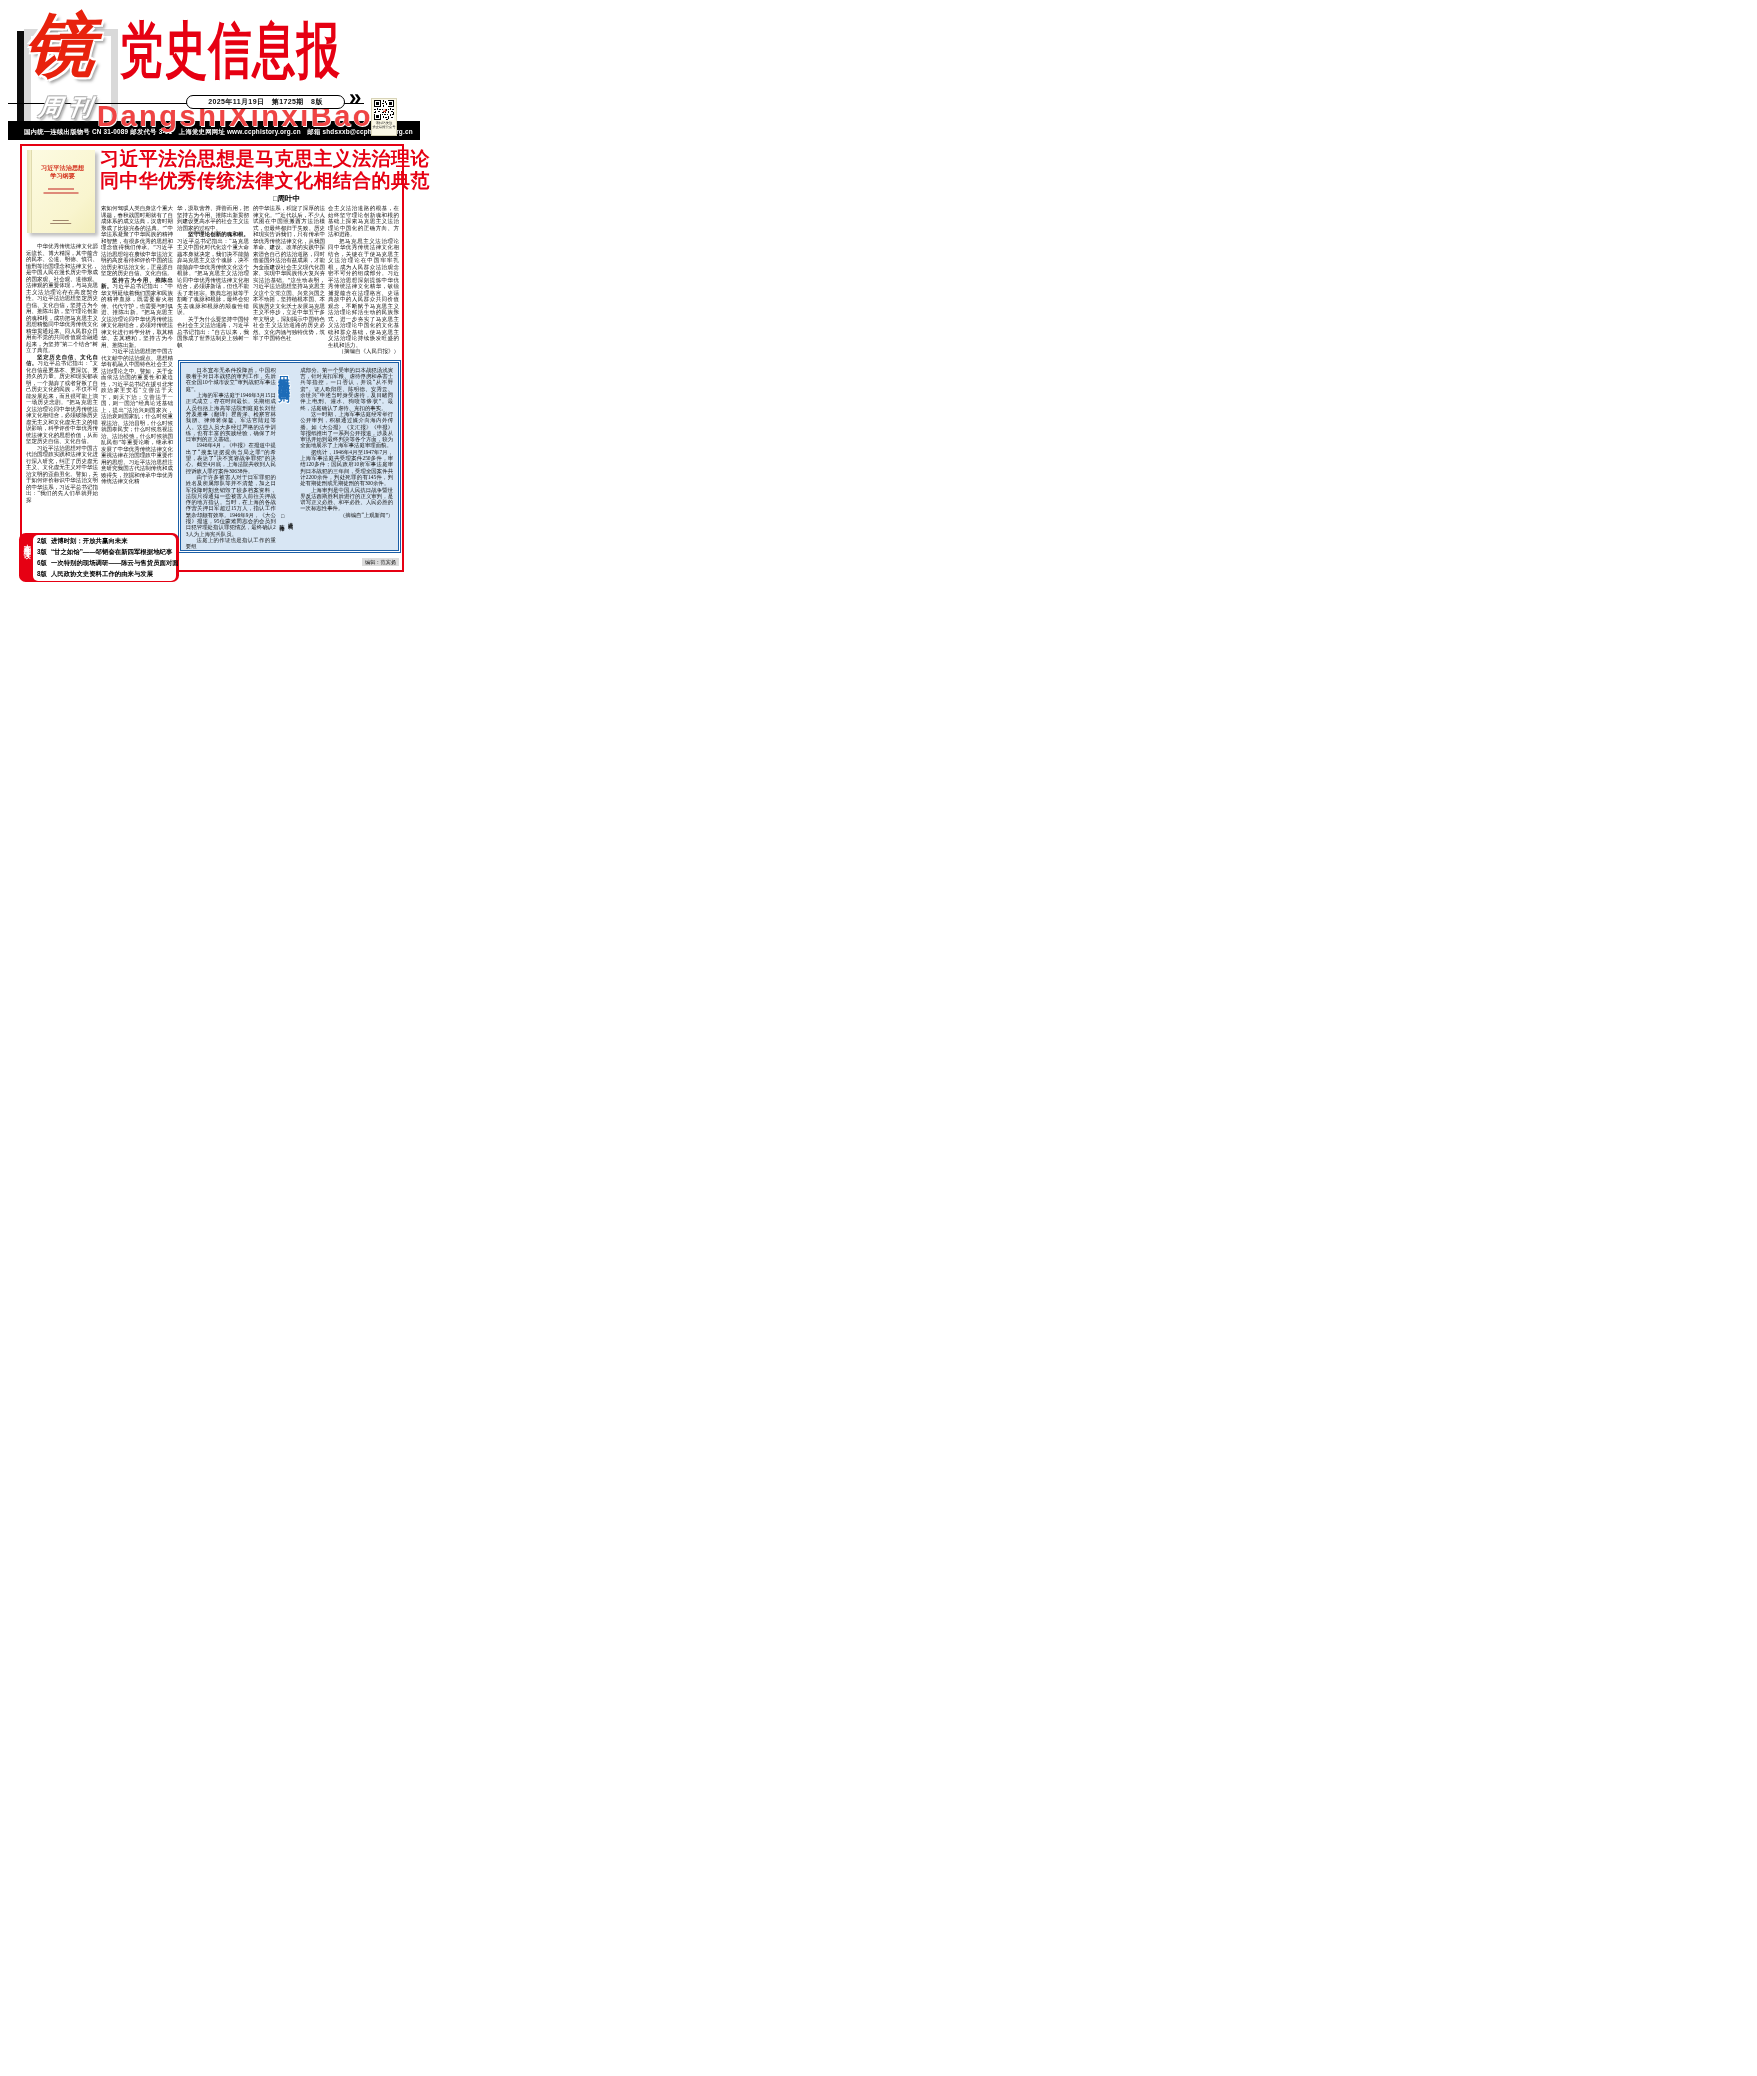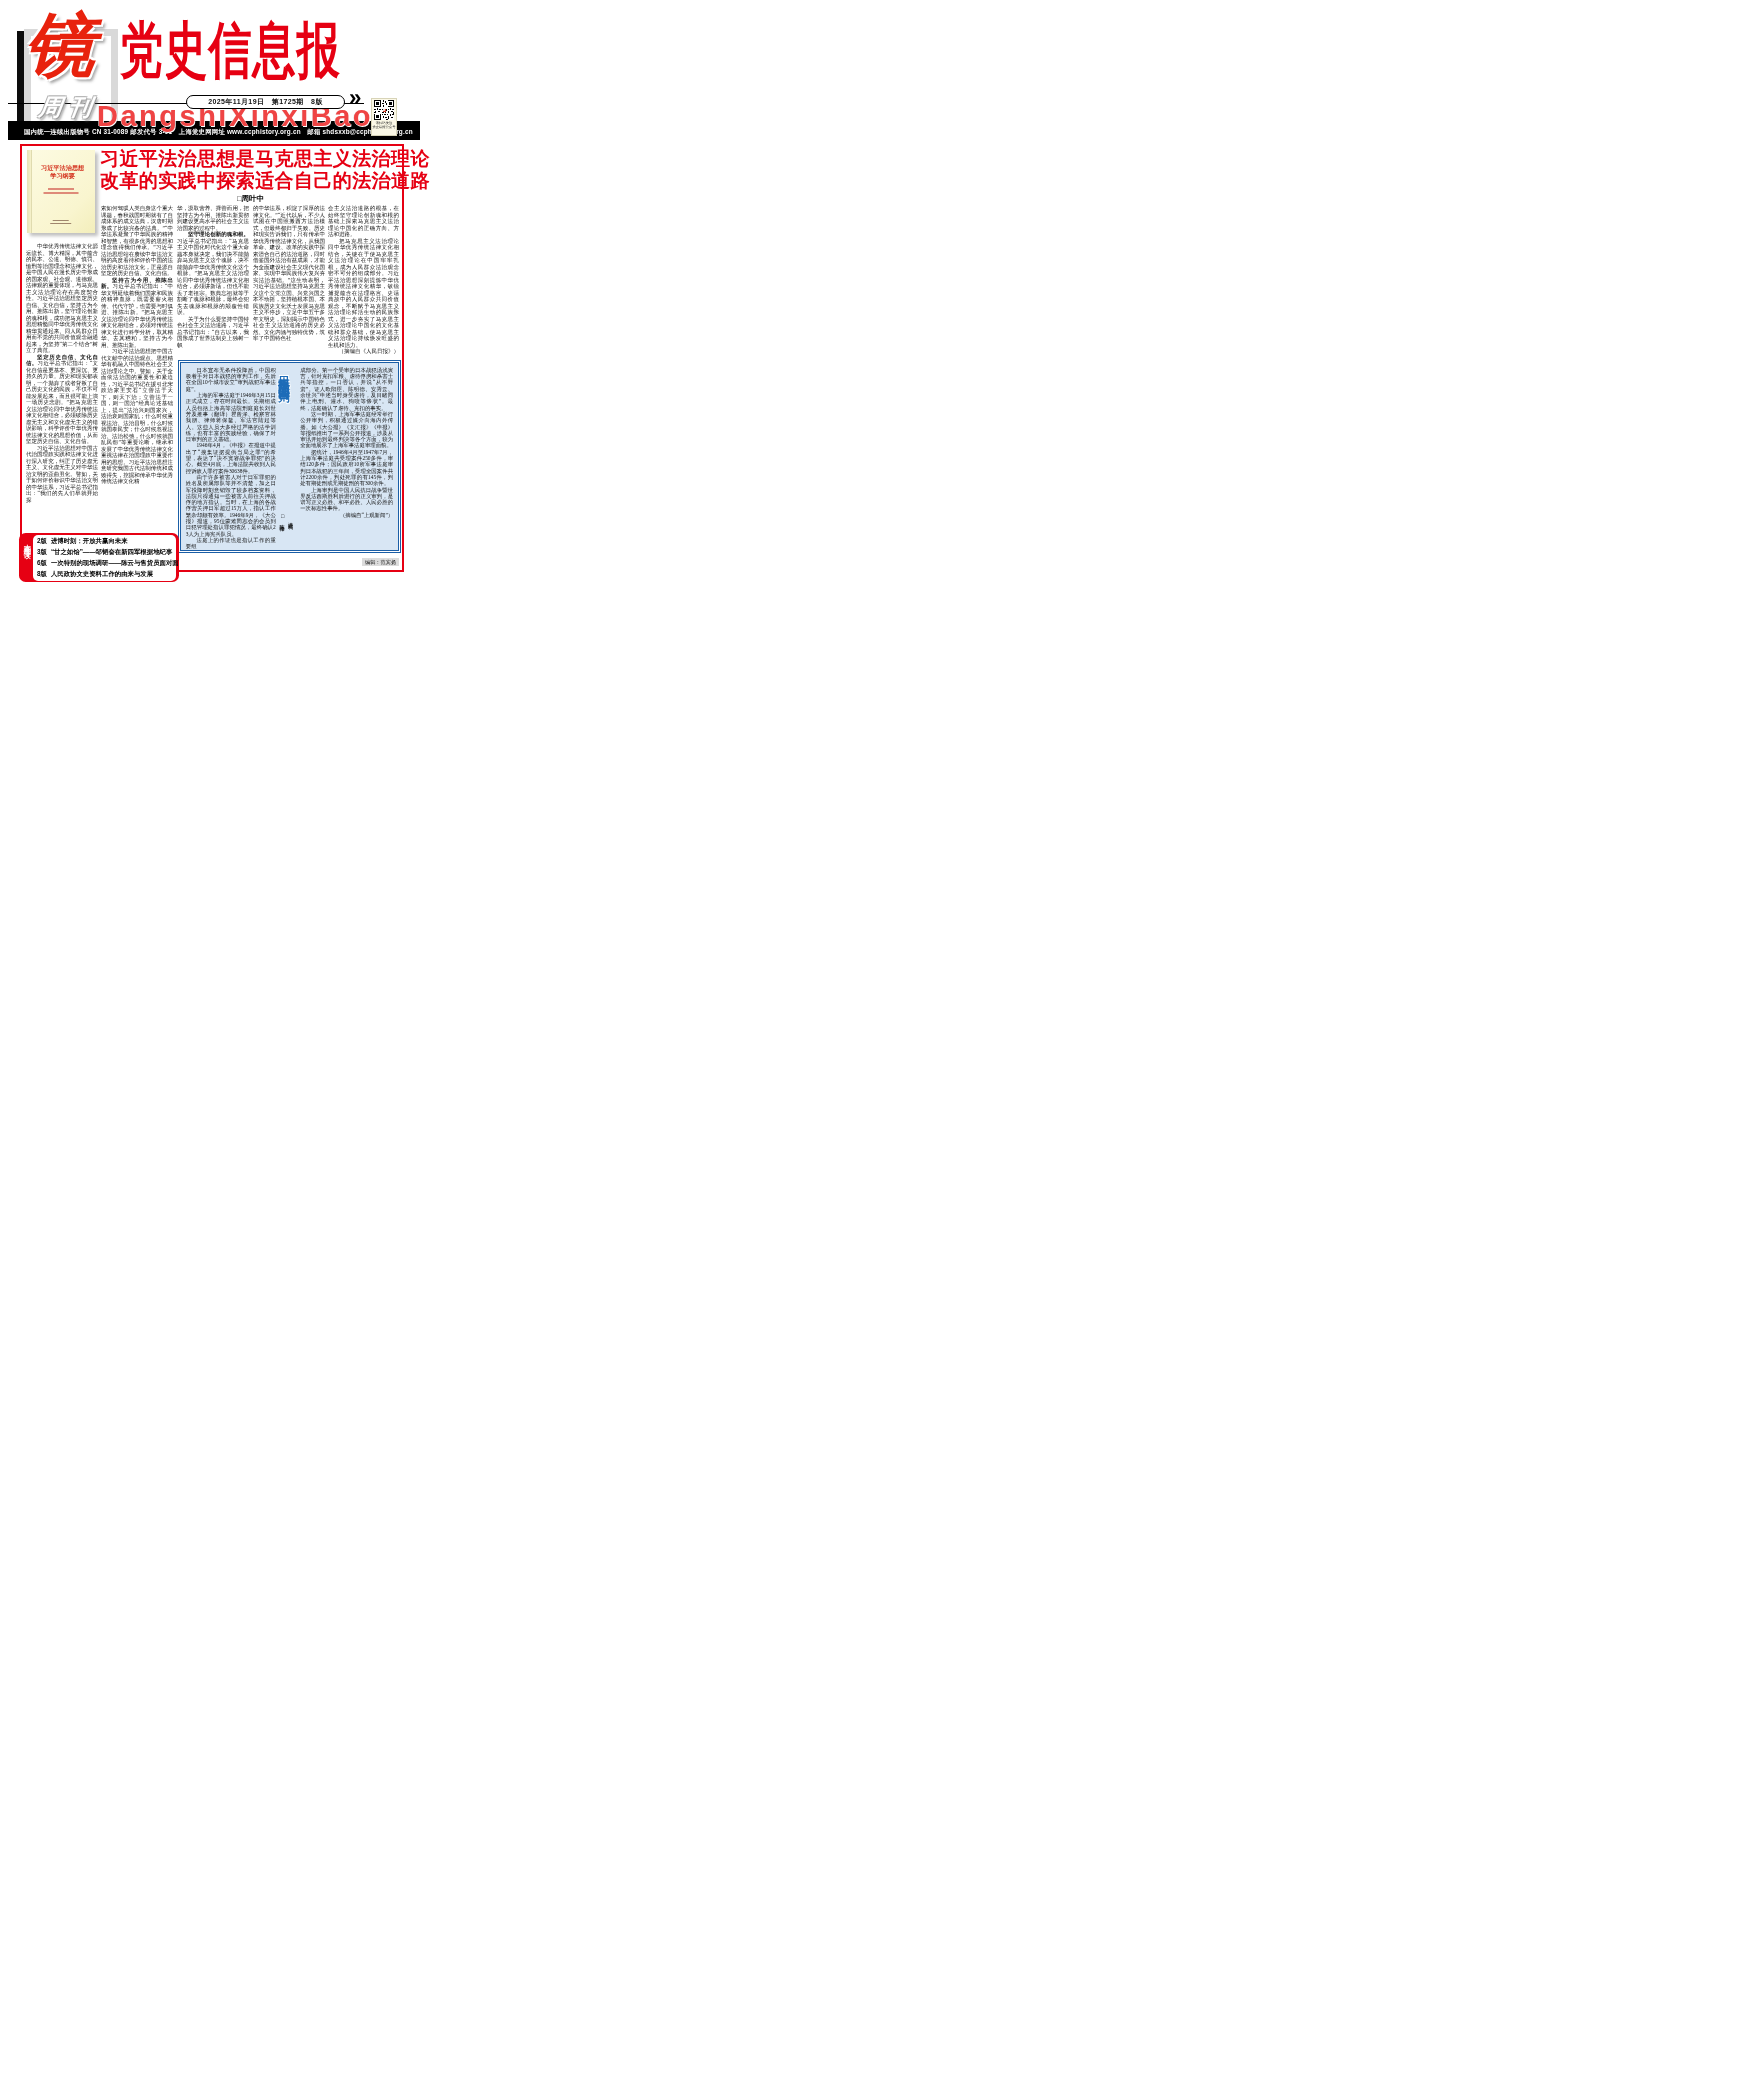--- a/index.html
+++ b/index.html
@@ -47,21 +47,21 @@
   .book-title{position:absolute;left:5px;top:14px;width:62px;text-align:center;color:#d4321e;
     font-weight:700;font-size:6.2px;line-height:8.3px;font-family:"Liberation Serif",serif;}
   .book-bar{position:absolute;left:50%;transform:translateX(-50%);background:#d4655a;opacity:.75;height:1.7px;}
   .book-bar2{position:absolute;left:50%;transform:translateX(-50%);background:#8a6a55;opacity:.8;height:1.2px;}
 
   
   .headline{left:100px;top:148px;width:320px;text-align:center;color:#e60013;
     font-family:"Liberation Sans",sans-serif;font-weight:900;font-size:19px;line-height:22.4px;
     letter-spacing:0.4px;white-space:nowrap;}
   .byline{left:100px;top:194px;width:301px;text-align:center;font-size:7.5px;font-weight:700;
-    font-family:"Liberation Sans",sans-serif;color:#000;}
+    font-family:"Liberation Sans",sans-serif;color:#000;padding-left:36px;}
 
   
   .col{text-align:justify;font-size:5.5px;line-height:6.5px;word-break:break-all;}
   .col p,.fcol p{margin:0;text-indent:2em;}
   p.ni{text-indent:0;}
   p.ar{text-align:right;text-indent:0;}
   .col b,.fcol b{font-family:"Liberation Sans",sans-serif;font-weight:700;}
   #col1{left:26px;top:243px;width:72px;height:291px;}
   #col2{left:101px;top:205px;width:72px;height:329px;}
   #col3{left:177px;top:205px;width:72px;height:154px;}
@@ -143,21 +143,21 @@
       <div>学习纲要</div>
     </div>
     <div class="book-bar" style="top:38px;width:26px;"></div>
     <div class="book-bar" style="top:42px;width:35px;"></div>
     <div class="book-bar2" style="top:70px;width:16.6px;"></div>
     <div class="book-bar2" style="top:73px;width:21.6px;"></div>
   </div>
 
   <div class="abs headline">
     <div>习近平法治思想是马克思主义法治理论</div>
-    <div>改革的实践中探索适合自己的法治道路</div>
+    <div>同中华优秀传统法律文化相结合的典范</div>
   </div>
   <div class="abs byline">□周叶中</div>
 
   <div id="col1" class="abs col">
       <p>中华优秀传统法律文化源远流长、博大精深，其中蕴含的民本、公道、明德、慎罚、恤刑等治国理念和法律文化，是中国人民在漫长历史中形成的国家观、社会观、道德观、法律观的重要体现，与马克思主义法治理论存在高度契合性。习近平法治思想坚定历史自信、文化自信，坚持古为今用、推陈出新，坚守理论创新的魂和根，成功把马克思主义思想精髓同中华优秀传统文化精华贯通起来、同人民群众日用而不觉的共同价值观念融通起来，为坚持“第二个结合”树立了典范。</p>
       <p><b>坚定历史自信、文化自信。</b>习近平总书记指出：“文化自信是更基本、更深沉、更持久的力量。历史和现实都表明，一个抛弃了或者背叛了自己历史文化的民族，不仅不可能发展起来，而且很可能上演一场历史悲剧。”把马克思主义法治理论同中华优秀传统法律文化相结合，必须破除历史虚无主义和文化虚无主义的错误影响，科学评价中华优秀传统法律文化的思想价值，从而坚定历史自信、文化自信。</p>
       <p>习近平法治思想对中国古代治国理政实践和法律文化进行深入研究，纠正了历史虚无主义、文化虚无主义对中华法治文明的歪曲丑化。譬如，关于如何评价标识中华法治文明的中华法系，习近平总书记指出：“我们的先人们早就开始探</p>
     </div>
   <div id="col2" class="abs col">
       <p class="ni">索如何驾驭人类自身这个重大课题，春秋战国时期就有了自成体系的成文法典，汉唐时期形成了比较完备的法典。”“中华法系凝聚了中华民族的精神和智慧，有很多优秀的思想和理念值得我们传承。”习近平法治思想站在赓续中华法治文明的高度看待和评价中国的法治历史和法治文化，正是源自坚定的历史自信、文化自信。</p>

